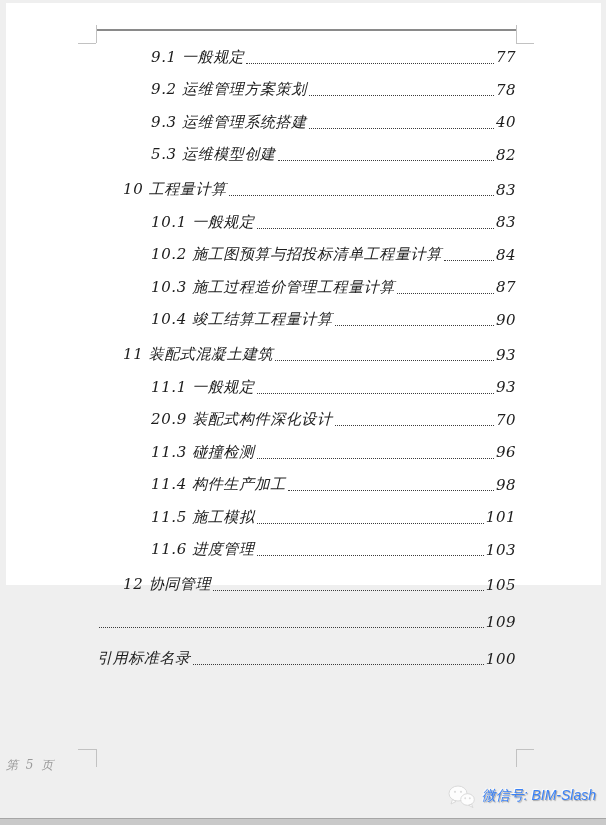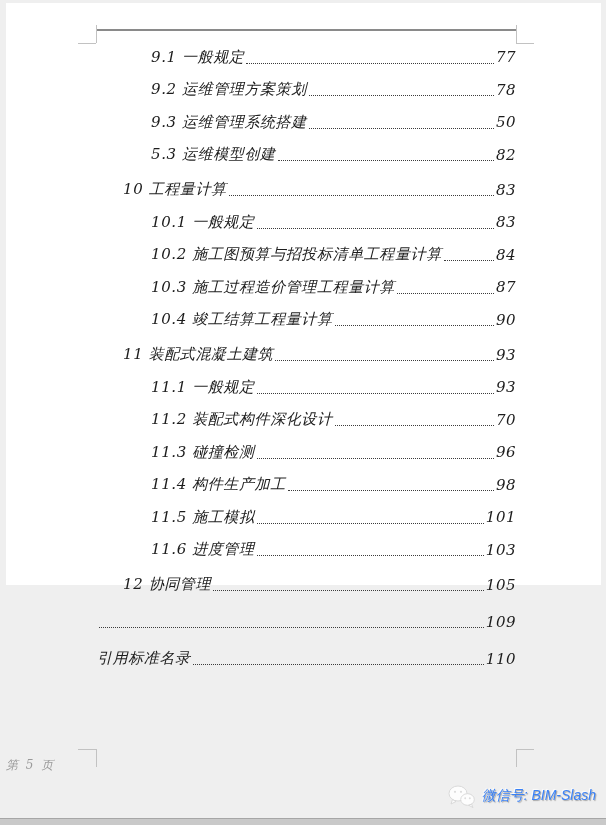--- a/index.html
+++ b/index.html
@@ -134,21 +134,21 @@
     <span class="toc-page">77</span>
   </div>
         <div class="toc-row lvl-2">
     <span class="toc-label">9.2 运维管理方案策划</span>
     <span class="toc-leader"></span>
     <span class="toc-page">78</span>
   </div>
         <div class="toc-row lvl-2">
     <span class="toc-label">9.3 运维管理系统搭建</span>
     <span class="toc-leader"></span>
-    <span class="toc-page">50</span>
+    <span class="toc-page">40</span>
   </div>
         <div class="toc-row lvl-2">
     <span class="toc-label">5.3 运维模型创建</span>
     <span class="toc-leader"></span>
     <span class="toc-page">82</span>
   </div>
         <div class="toc-row lvl-1 gap-group">
     <span class="toc-label">10 工程量计算</span>
     <span class="toc-leader"></span>
     <span class="toc-page">83</span>
@@ -177,21 +177,21 @@
     <span class="toc-label">11 装配式混凝土建筑</span>
     <span class="toc-leader"></span>
     <span class="toc-page">93</span>
   </div>
         <div class="toc-row lvl-2">
     <span class="toc-label">11.1 一般规定</span>
     <span class="toc-leader"></span>
     <span class="toc-page">93</span>
   </div>
         <div class="toc-row lvl-2">
-    <span class="toc-label">11.2 装配式构件深化设计</span>
+    <span class="toc-label">20.9 装配式构件深化设计</span>
     <span class="toc-leader"></span>
     <span class="toc-page">70</span>
   </div>
         <div class="toc-row lvl-2">
     <span class="toc-label">11.3 碰撞检测</span>
     <span class="toc-leader"></span>
     <span class="toc-page">96</span>
   </div>
         <div class="toc-row lvl-2">
     <span class="toc-label">11.4 构件生产加工</span>
@@ -213,21 +213,21 @@
     <span class="toc-leader"></span>
     <span class="toc-page">105</span>
   </div>
         <div class="toc-row lvl-0 gap-end">
     <span class="toc-leader"></span>
     <span class="toc-page">109</span>
   </div>
         <div class="toc-row lvl-0 gap-end">
     <span class="toc-label">引用标准名录</span>
     <span class="toc-leader"></span>
-    <span class="toc-page">110</span>
+    <span class="toc-page">100</span>
   </div>
       </div>
 
     <div class="footer">第 5 页</div>
 
     <div class="watermark">
       <span>
         <svg width="27" height="23" viewBox="0 0 27 23">
           <ellipse cx="10" cy="8.5" rx="9" ry="7.5" fill="#fdfdfd" stroke="#d6d6d6" stroke-width="0.9"></ellipse>
           <path d="M4.5 14.5 L3 19 L8 16.5 Z" fill="#fdfdfd" stroke="#d6d6d6" stroke-width="0.9"></path>

